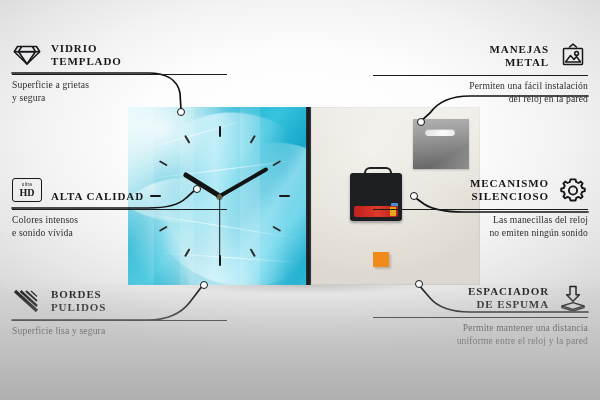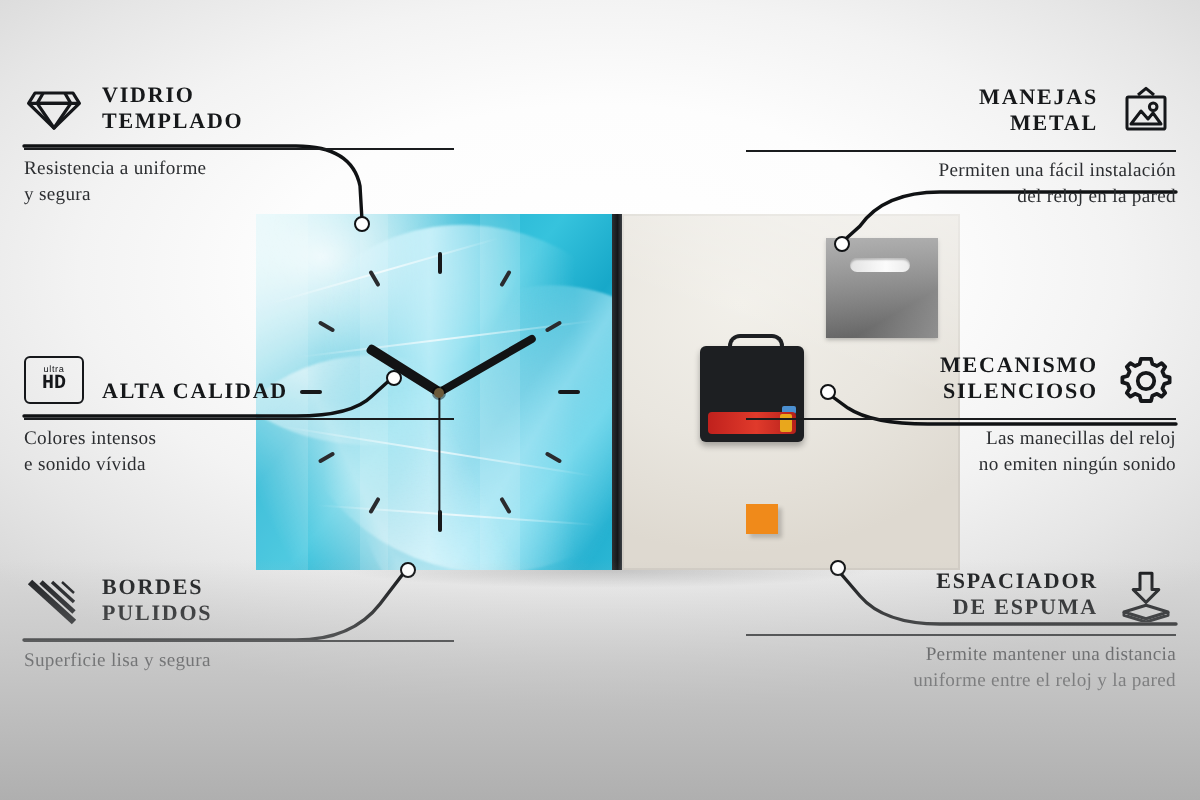--- a/index.html
+++ b/index.html
@@ -95,21 +95,21 @@
   .feature.right .ttl{text-align:right;}
   .rule{height:1.6px;background:#1a1c1e;margin:5px 0 4px;width:100%;}
   .sub{font-size:9.6px;color:#2c2e31;line-height:1.34;letter-spacing:.15px;}
   .feature.right .sub{text-align:right;}
   .ico{width:30px;height:26px;flex:0 0 30px;display:flex;align-items:center;justify-content:center;}
   .ico svg{display:block;}
 
   .hd-badge{width:28px;height:22px;border:1.6px solid #15171a;border-radius:3px;
     display:flex;flex-direction:column;align-items:center;justify-content:center;line-height:1;}
   .hd-badge .u{font-size:4.6px;letter-spacing:.3px;color:#15171a;font-family:"Liberation Sans",sans-serif;}
-  .hd-badge .h{font-size:10px;font-weight:700;color:#15171a;font-family:Liberation Mono, monospace;margin-top:.5px;text-align:center;}
+  .hd-badge .h{font-size:10px;font-weight:700;color:#15171a;font-family:Liberation Serif, serif;margin-top:.5px;text-align:center;}
 
   
   .connector{position:absolute;left:0;top:0;width:600px;height:400px;pointer-events:none;}
   .dot{position:absolute;width:8px;height:8px;border-radius:50%;background:#fff;border:1.7px solid #101214;
     box-sizing:border-box;}
 </style>
 </head>
 <body>
 
 <div id="stage">
@@ -218,21 +218,21 @@
             <path d="M4.5,3.5 h19 l3.2,5.2 L14,21 L1.3,8.7 Z"></path>
             <path d="M1.3,8.7 h25.4"></path>
             <path d="M8.6,3.5 L5.6,8.7 L14,21 L22.4,8.7 L19.4,3.5"></path>
             <path d="M5.6,8.7 h16.8"></path>
           </g>
         </svg>
       </span>
       <span class="ttl"><span>VIDRIO</span><br><span>TEMPLADO</span></span>
     </div>
     <div class="rule"></div>
-    <div class="sub"><span>Resistencia a uniforme</span><br><span>y segura</span></div>
+    <div class="sub"><span>Superficie a grietas</span><br><span>y segura</span></div>
   </div>
 
   <div class="feature left" style="left:12px;top:177px">
     <div class="head">
       <span class="ico">
         <span class="hd-badge">
           <span class="u">ultra</span>
           <span class="h">HD</span>
         </span>
       </span>

